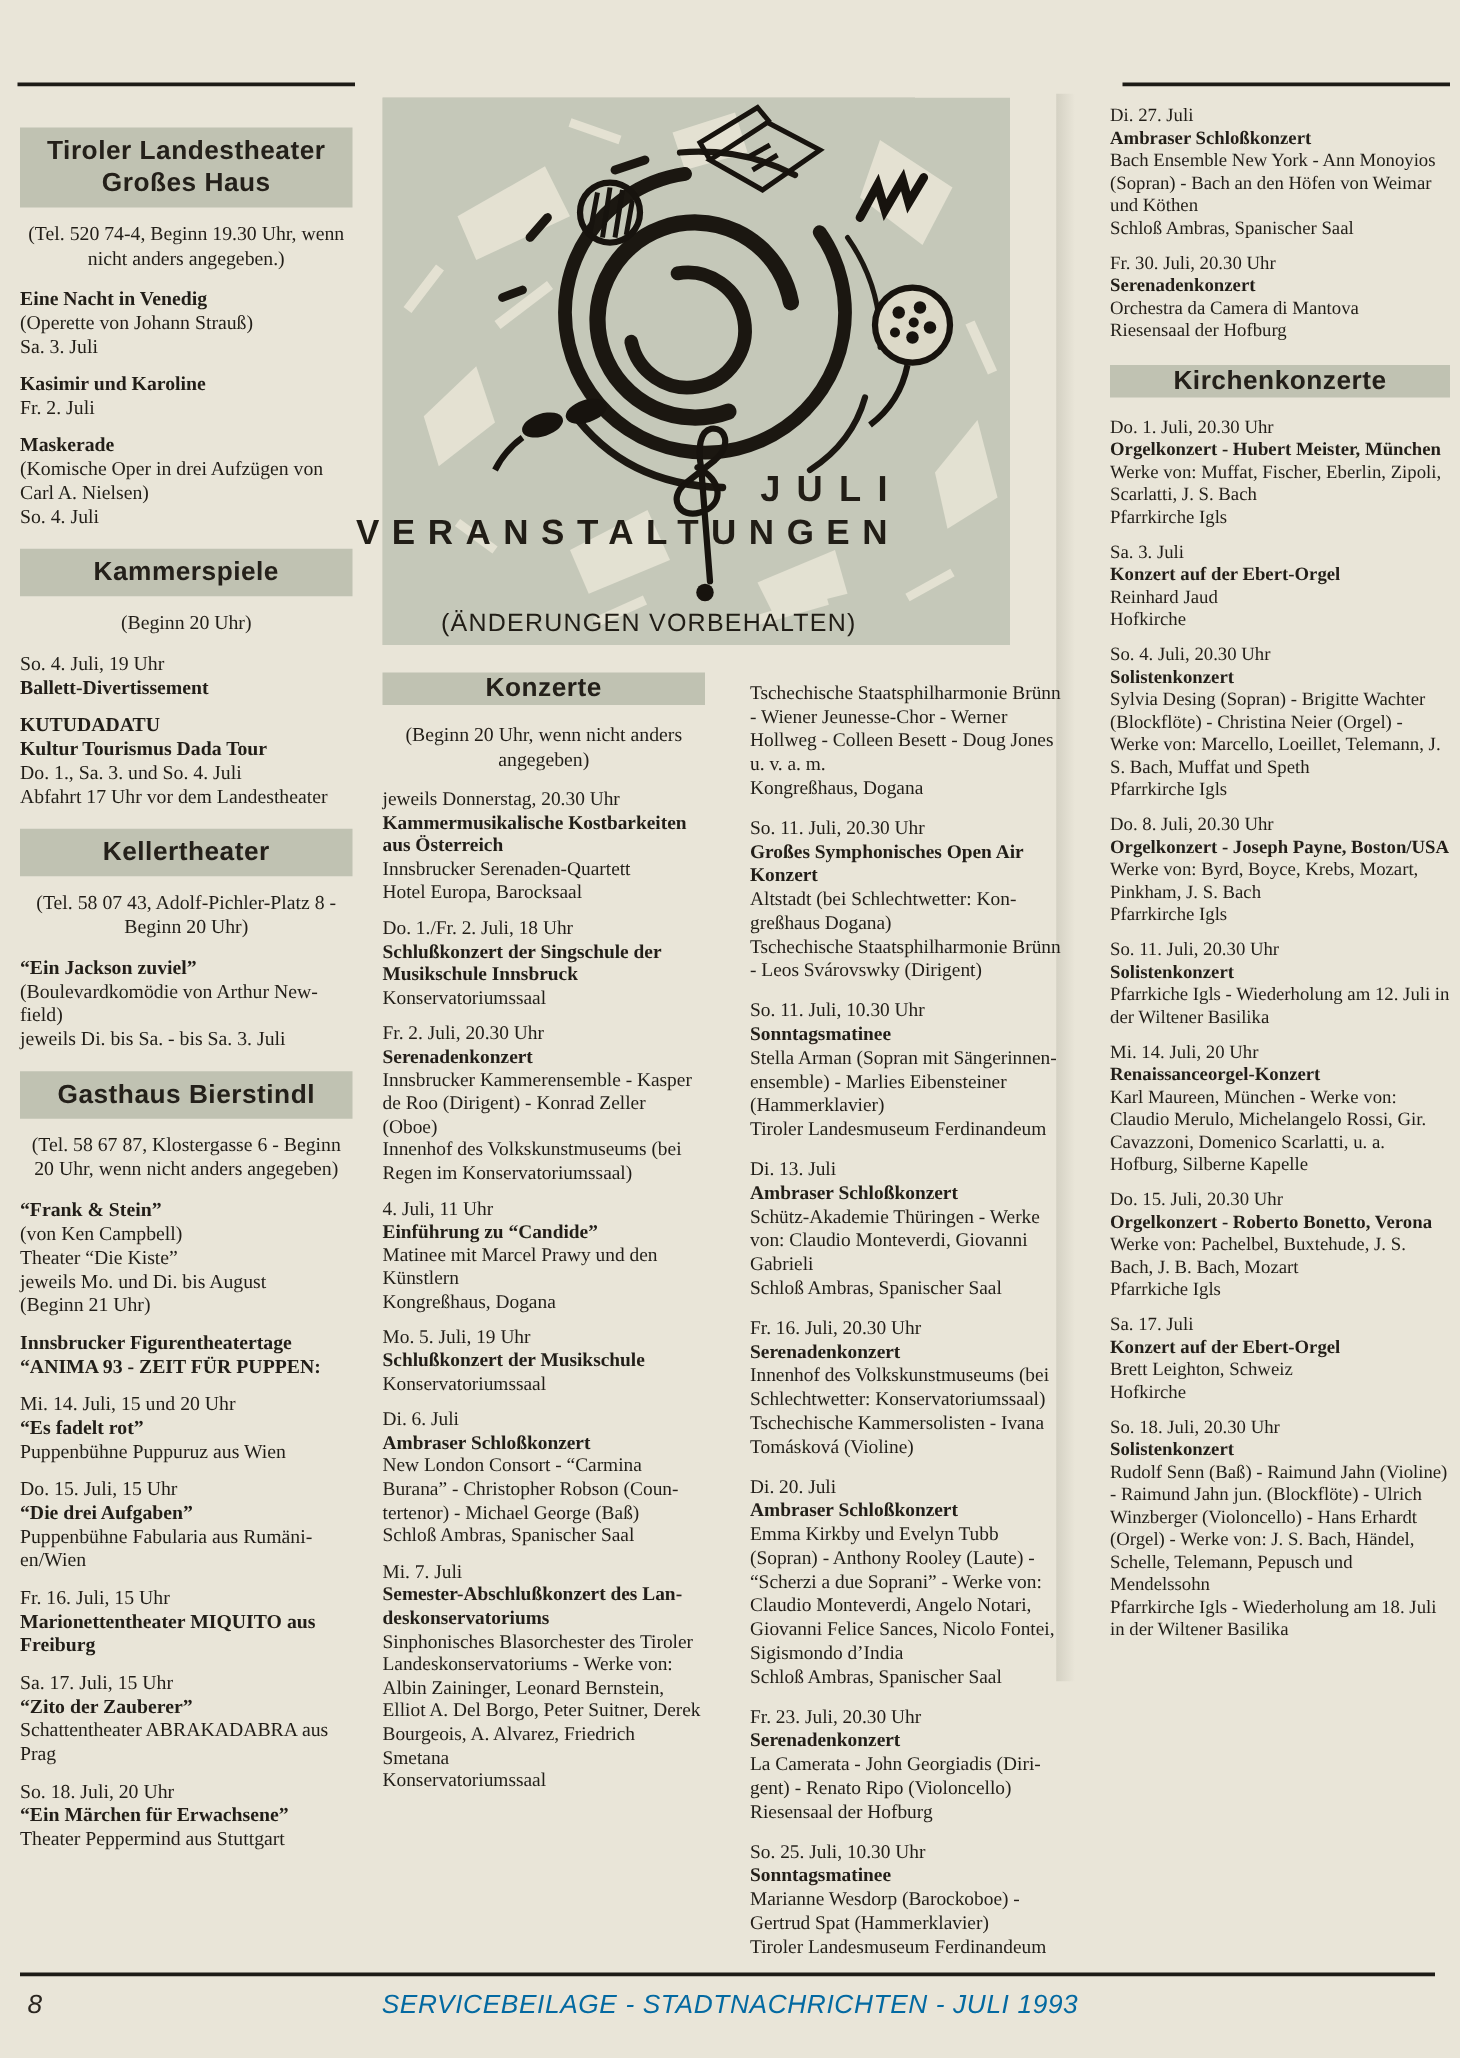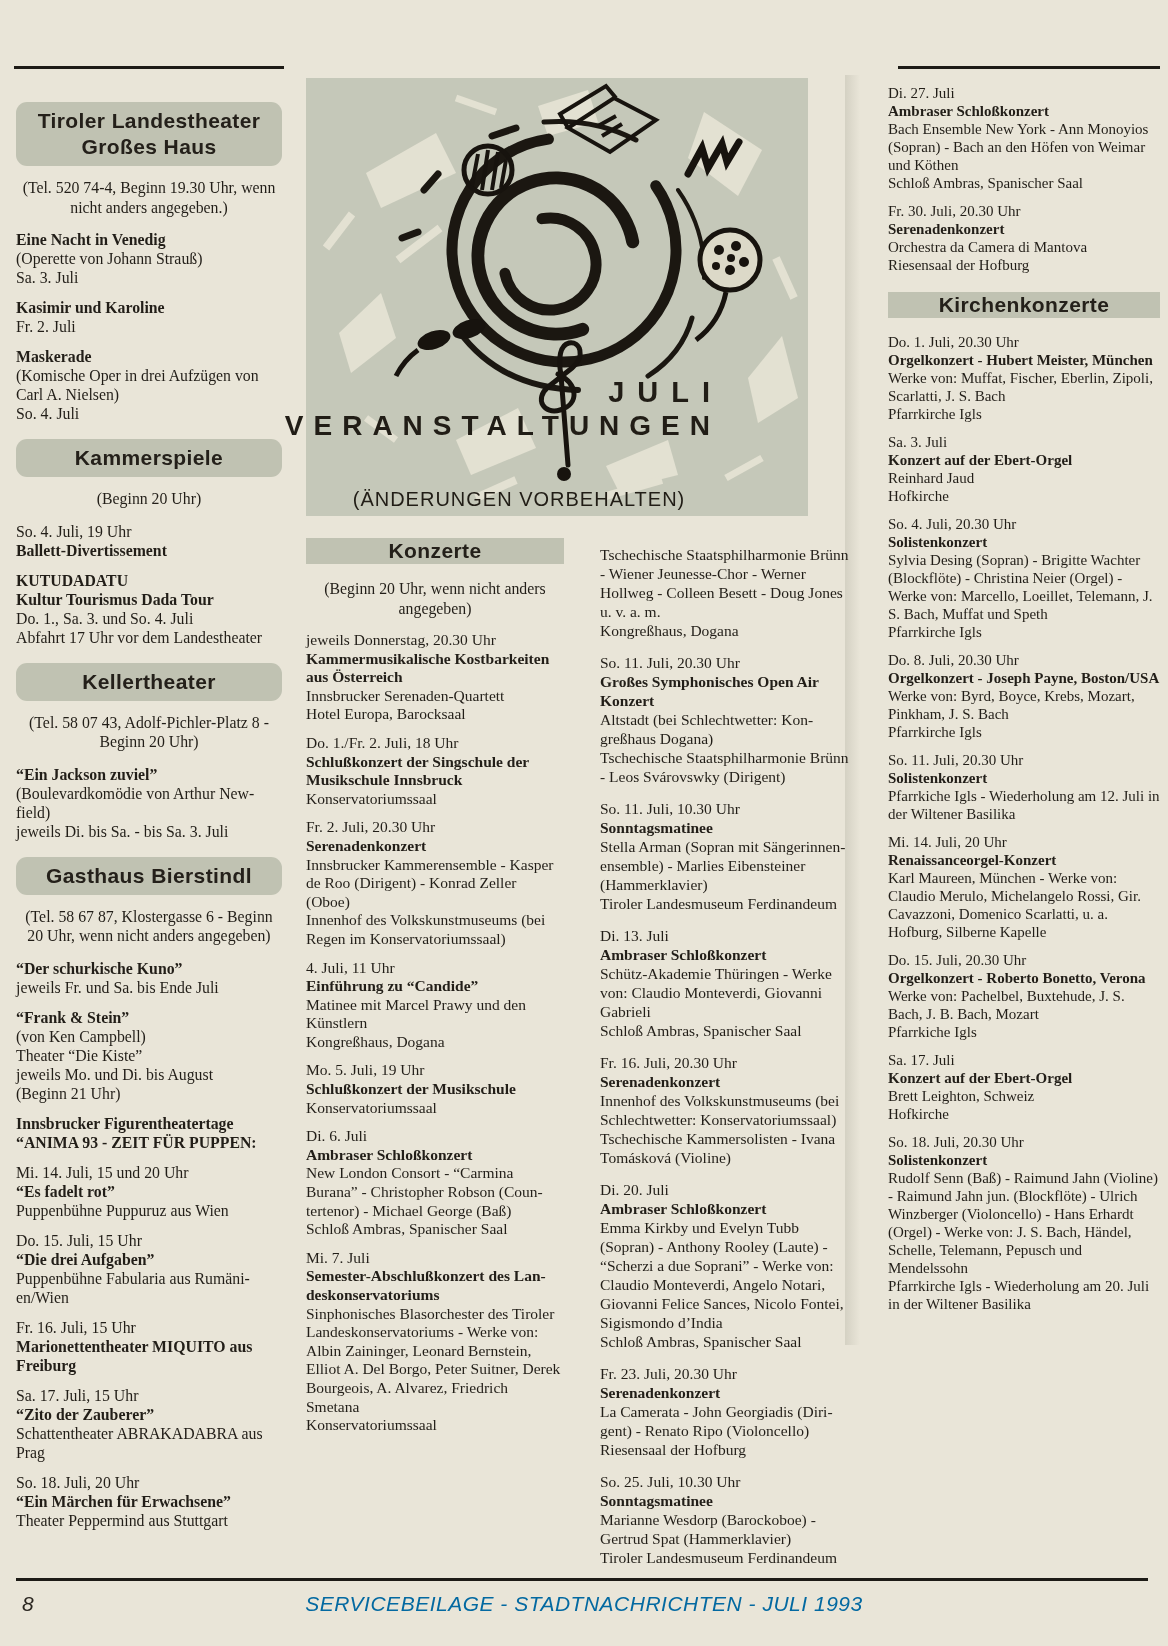--- a/index.html
+++ b/index.html
@@ -30,21 +30,21 @@
   #col1{left:16px;top:86px;width:266px;}
   #col2{left:306px;top:538px;width:258px;}
   #col3{left:600px;top:545px;width:250px;}
   #col4{left:888px;top:84px;width:272px;}
 
   .box-header{
     background:#c0c2b2;color:#24201a;text-align:center;white-space:pre-line;
     font-family:"Liberation Sans","DejaVu Sans",sans-serif;font-weight:bold;
     font-size:21px;line-height:26px;padding:0 2px;margin:18px 0 15px;letter-spacing:.4px;
   }
-  #col1 .box-header{padding:6px 2px;margin:16px 0 12px;border-radius:11px;}
+  #col1 .box-header{padding:6px 2px;margin:16px 0 12px;}
   .col > :first-child{margin-top:0;}
   .note{text-align:center;font-size:15.8px;line-height:19.5px;margin:0 4px 13px;}
   .entry{margin-bottom:12px;}
   .line{font-size:15.5px;line-height:19px;}
   .line.b{font-weight:bold;}
   #col1 .line{font-size:15.8px;line-height:19px;}
   #col1 .entry{margin-bottom:11px;}
   #col2 .line{line-height:18.6px;}
   #col2 .entry{margin-bottom:10px;}
   #col3 .entry{margin-bottom:13px;}
@@ -160,24 +160,20 @@
       <div class="box-header">Kellertheater</div>
       <div class="note">(Tel. 58 07 43, Adolf-Pichler-Platz 8 - Beginn 20 Uhr)</div>
       <div class="entry">
         <div class="line b">“Ein Jackson zuviel”</div>
         <div class="line">(Boulevardkomödie von Arthur New­field)</div>
         <div class="line">jeweils Di. bis Sa. - bis Sa. 3. Juli</div>
       </div>
       <div class="box-header">Gasthaus Bierstindl</div>
       <div class="note">(Tel. 58 67 87, Klostergasse 6 - Beginn 20 Uhr, wenn nicht anders angegeben)</div>
       <div class="entry">
-        <div class="line b">“Der schurkische Kuno”</div>
-        <div class="line">jeweils Fr. und Sa. bis Ende Juli</div>
-      </div>
-      <div class="entry">
         <div class="line b">“Frank &amp; Stein”</div>
         <div class="line">(von Ken Campbell)</div>
         <div class="line">Theater “Die Kiste”</div>
         <div class="line">jeweils Mo. und Di. bis August</div>
         <div class="line">(Beginn 21 Uhr)</div>
       </div>
       <div class="entry">
         <div class="line b">Innsbrucker Figurentheatertage</div>
         <div class="line b">“ANIMA 93 - ZEIT FÜR PUPPEN:</div>
       </div>
@@ -356,20 +352,20 @@
       <div class="entry">
         <div class="line">Sa. 17. Juli</div>
         <div class="line b">Konzert auf der Ebert-Orgel</div>
         <div class="line">Brett Leighton, Schweiz</div>
         <div class="line">Hofkirche</div>
       </div>
       <div class="entry">
         <div class="line">So. 18. Juli, 20.30 Uhr</div>
         <div class="line b">Solistenkonzert</div>
         <div class="line">Rudolf Senn (Baß) - Raimund Jahn (Violine) - Raimund Jahn jun. (Block­flöte) - Ulrich Winzberger (Violon­cello) - Hans Erhardt (Orgel) - Werke von: J. S. Bach, Händel, Schelle, Tele­mann, Pepusch und Mendelssohn</div>
-        <div class="line">Pfarrkirche Igls - Wiederholung am 20. Juli in der Wiltener Basilika</div>
+        <div class="line">Pfarrkirche Igls - Wiederholung am 18. Juli in der Wiltener Basilika</div>
       </div>
     </div>
 
   <div class="rule rule-bottom"></div>
   <div id="page-number">8</div>
   <div id="footer-text">SERVICEBEILAGE - STADTNACHRICHTEN - JULI 1993</div>
 </div>
 
 </body></html>

